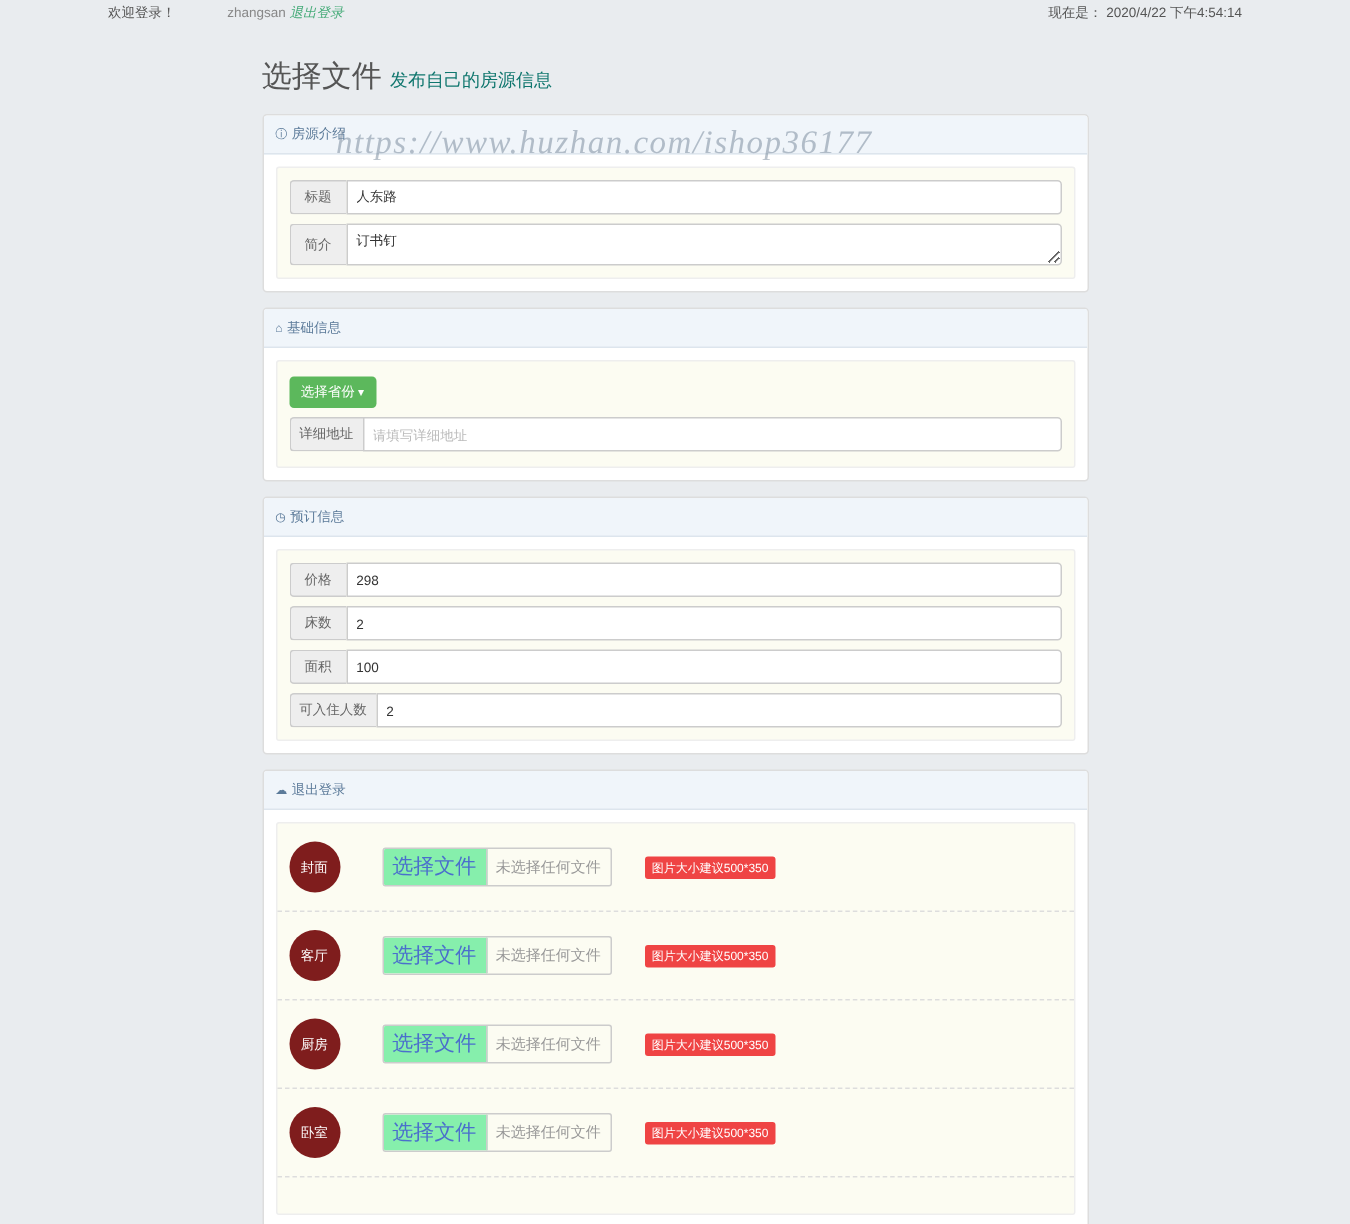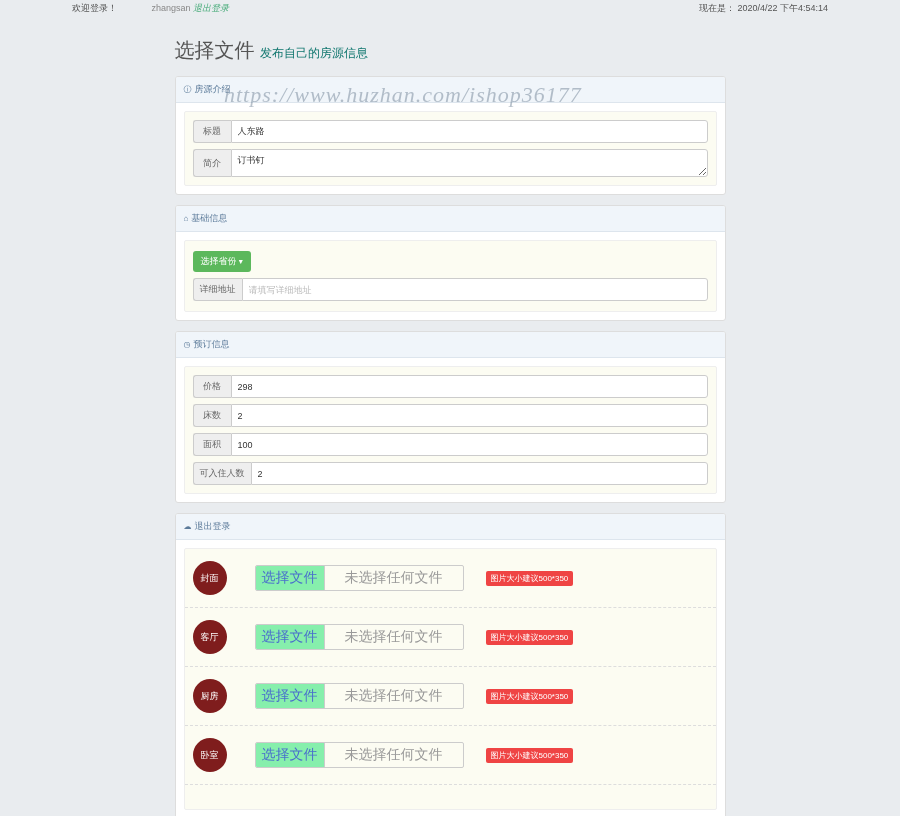--- a/index.html
+++ b/index.html
@@ -22,21 +22,21 @@
 .field:first-child { margin-top: 0; }
 .lbl { background: #eee; border: 1px solid #ccc; border-right: none; border-radius: 3px 0 0 3px; padding: 4px 6px; font-size: 9px; color: #666; min-width: 38px; text-align: center; display: flex; align-items: center; justify-content: center; }
 .inp { flex: 1; border: 1px solid #ccc; border-radius: 0 3px 3px 0; padding: 4px 6px; font-size: 9px; color: #333; }
 .inp::placeholder { color: #bbb; }
 textarea.inp { resize: vertical; height: 28px; font-family: inherit; }
 .upload-row { display: flex; align-items: center; padding: 12px 8px; border-top: 1px dashed #ddd; }
 .upload-row:first-child { border-top: none; }
 .circle { width: 34px; height: 34px; border-radius: 50%; background: #7f1d1d; color: #fff; display: flex; align-items: center; justify-content: center; font-size: 9px; margin-right: 28px; flex-shrink: 0; }
 .file-grp { display: flex; align-items: center; border: 1px solid #ccc; border-radius: 2px; overflow: hidden; margin-right: 22px; }
 .file-btn { background: #86efac; border: none; border-right: 1px solid #ccc; padding: 3px 6px; font-size: 14px; color: #4a6fcc; cursor: pointer; text-align: center; }
-.file-txt { padding: 3px 20px; font-size: 14px; color: #999; }
+.file-txt { padding: 3px 6px; font-size: 10px; color: #999; }
 .badge { background: #ef4444; color: #fff; border-radius: 2px; padding: 2px 5px; font-size: 8px; }
 </style>
 </head>
 <body>
 
 <div class="topbar">
   <div>
     <span>欢迎登录！</span>
     <span class="user">zhangsan</span>
     <a>退出登录</a>

